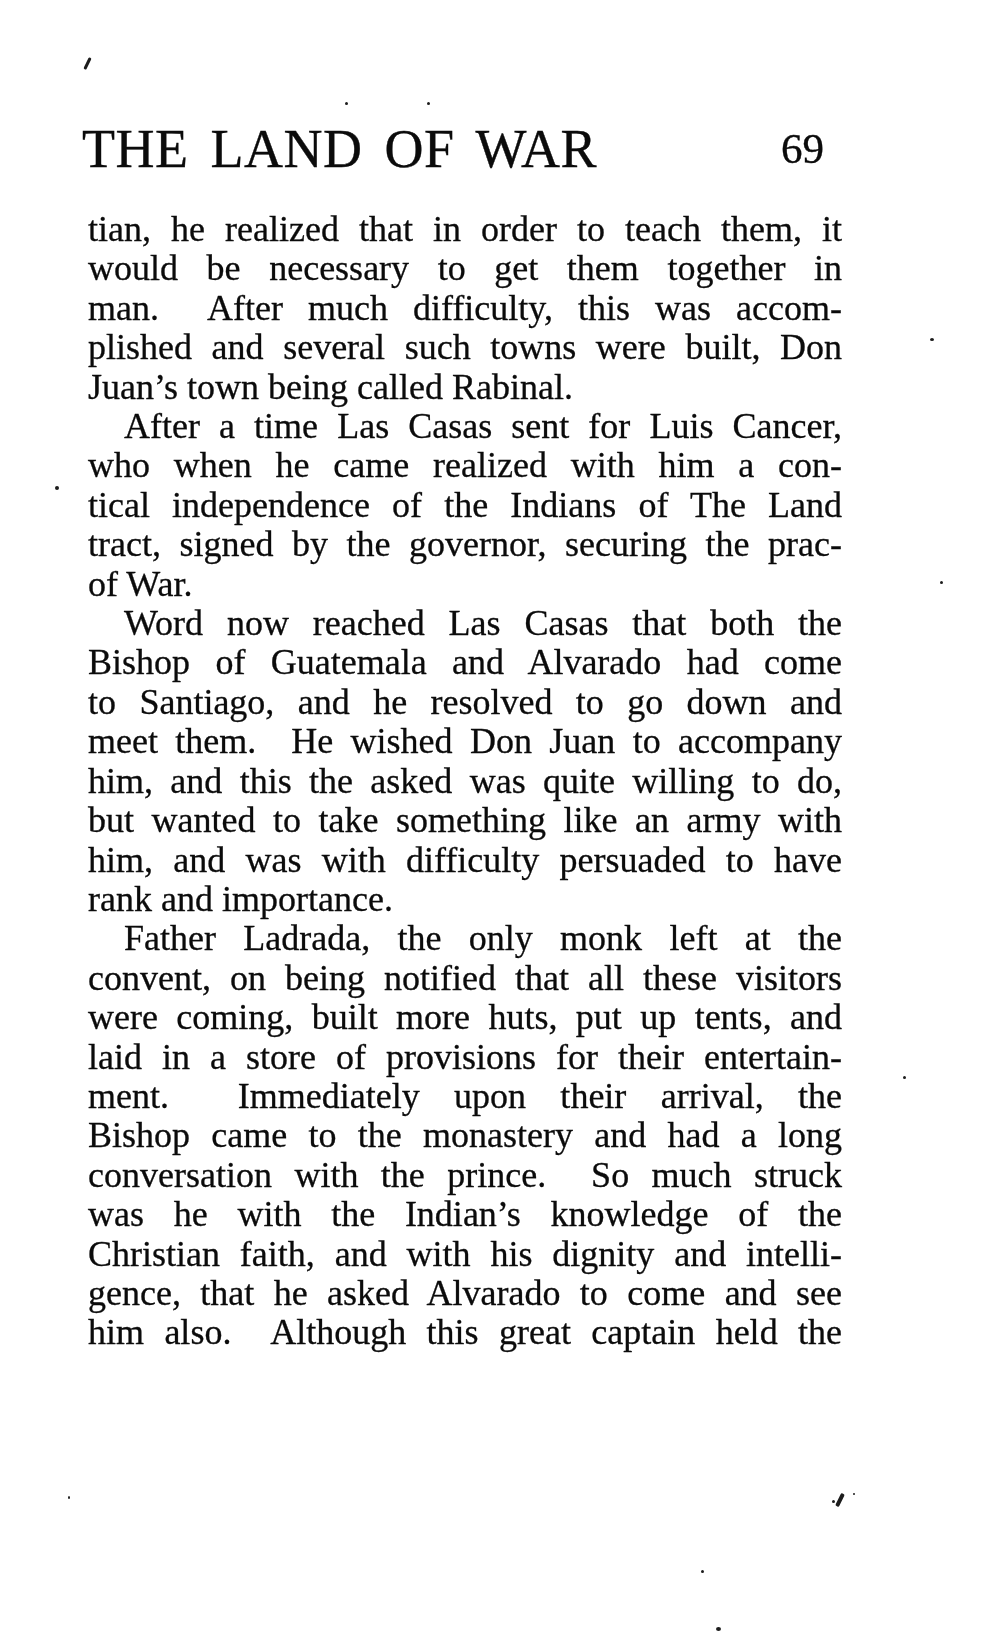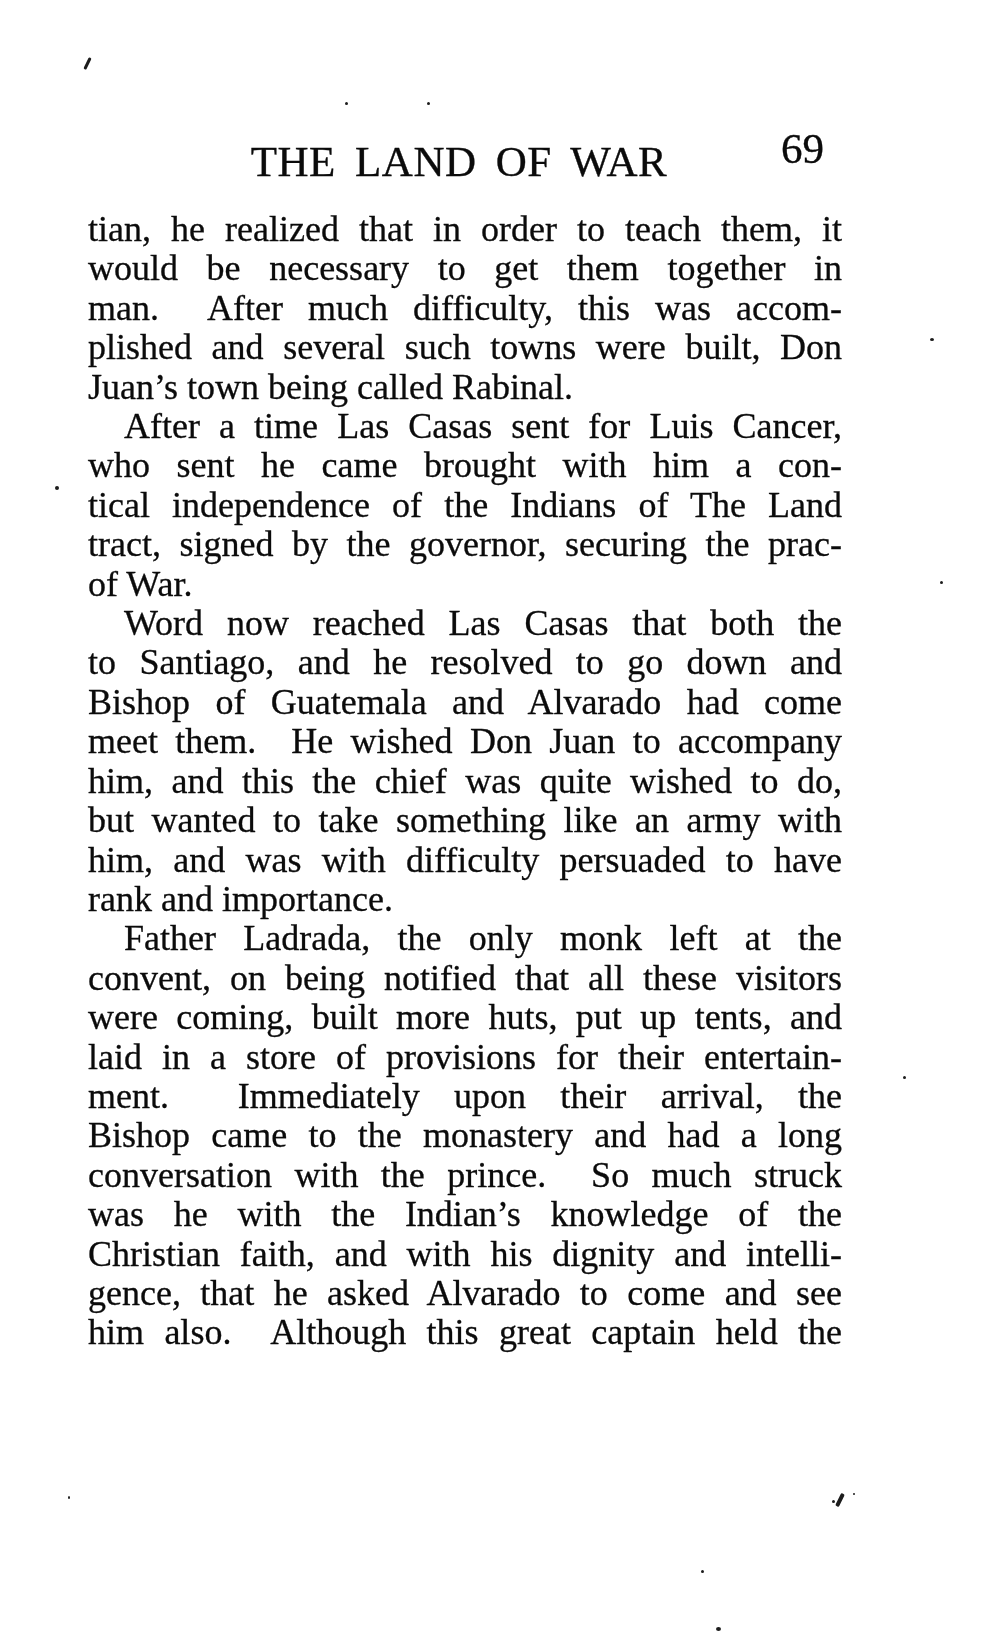--- a/index.html
+++ b/index.html
@@ -12,27 +12,26 @@
     overflow: hidden;
   }
   .page {
     position: absolute;
     inset: 0;
     background: #ffffff;
   }
   
   .running-head {
     position: absolute;
-    top: 138px;
+    top: 125px;
     left: 82px;
     width: 754px;
     height: 48px;
     line-height: 48px;
-    font-size: 43px;
-    text-align: center;
+    font-size: 54px;
     letter-spacing: 0.5px;
     word-spacing: 8px;
     -webkit-text-stroke: 0.35px #0b0b0b;
     white-space: nowrap;
   }
   .page-number {
     position: absolute;
     top: 125px;
     right: 176px;
     height: 48px;
@@ -77,29 +76,29 @@
 
   <div class="page-number">69</div>
 
   <div class="body-text">
       <div class="line">tian, he realized that in order to teach them, it</div>
       <div class="line">would be necessary to get them together in</div>
       <div class="line">man.&nbsp; After much difficulty, this was accom-</div>
       <div class="line">plished and several such towns were built, Don</div>
       <div class="line last">Juan’s town being called Rabinal.</div>
       <div class="line indent">After a time Las Casas sent for Luis Cancer,</div>
-      <div class="line">who sent he came brought with him a con-</div>
+      <div class="line">who when he came realized with him a con-</div>
       <div class="line">tical independence of the Indians of The Land</div>
       <div class="line">tract, signed by the governor, securing the prac-</div>
       <div class="line last">of War.</div>
       <div class="line indent">Word now reached Las Casas that both the</div>
+      <div class="line">Bishop of Guatemala and Alvarado had come</div>
       <div class="line">to Santiago, and he resolved to go down and</div>
-      <div class="line">Bishop of Guatemala and Alvarado had come</div>
       <div class="line">meet them.&nbsp; He wished Don Juan to accompany</div>
-      <div class="line">him, and this the chief was quite wished to do,</div>
+      <div class="line">him, and this the asked was quite willing to do,</div>
       <div class="line">but wanted to take something like an army with</div>
       <div class="line">him, and was with difficulty persuaded to have</div>
       <div class="line last">rank and importance.</div>
       <div class="line indent">Father Ladrada, the only monk left at the</div>
       <div class="line">convent, on being notified that all these visitors</div>
       <div class="line">were coming, built more huts, put up tents, and</div>
       <div class="line">laid in a store of provisions for their entertain-</div>
       <div class="line">ment.&nbsp; Immediately upon their arrival, the</div>
       <div class="line">Bishop came to the monastery and had a long</div>
       <div class="line">conversation with the prince.&nbsp; So much struck</div>

